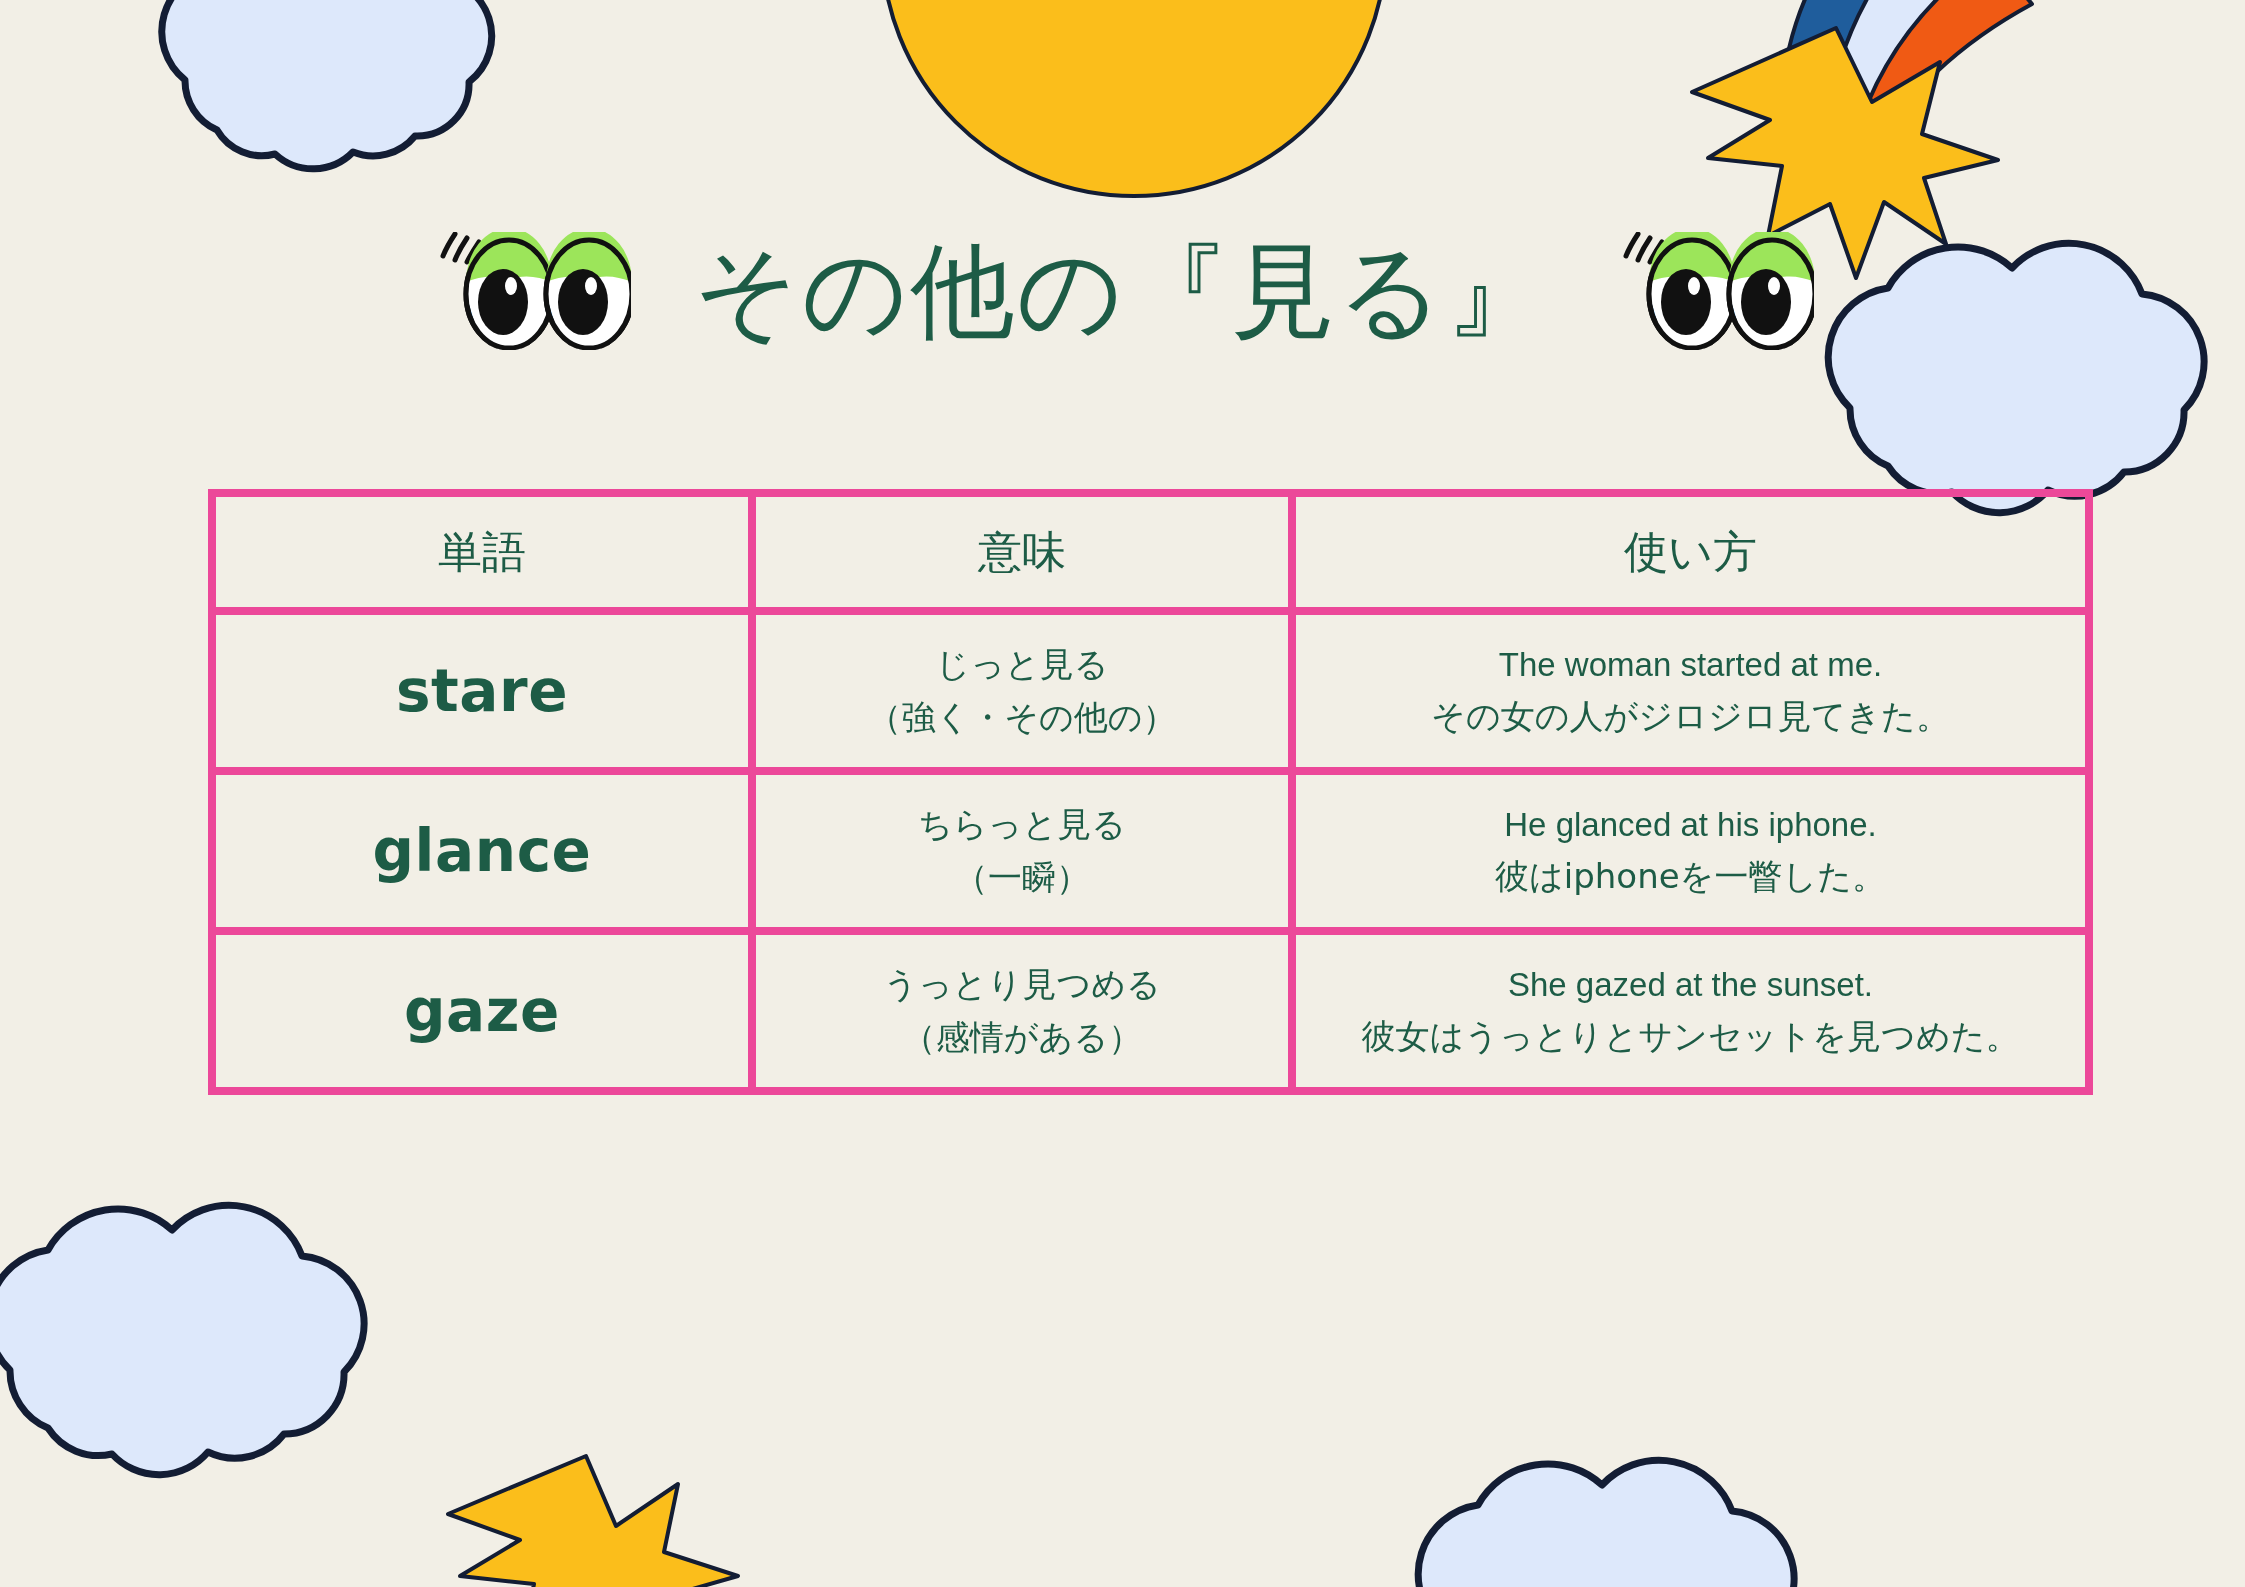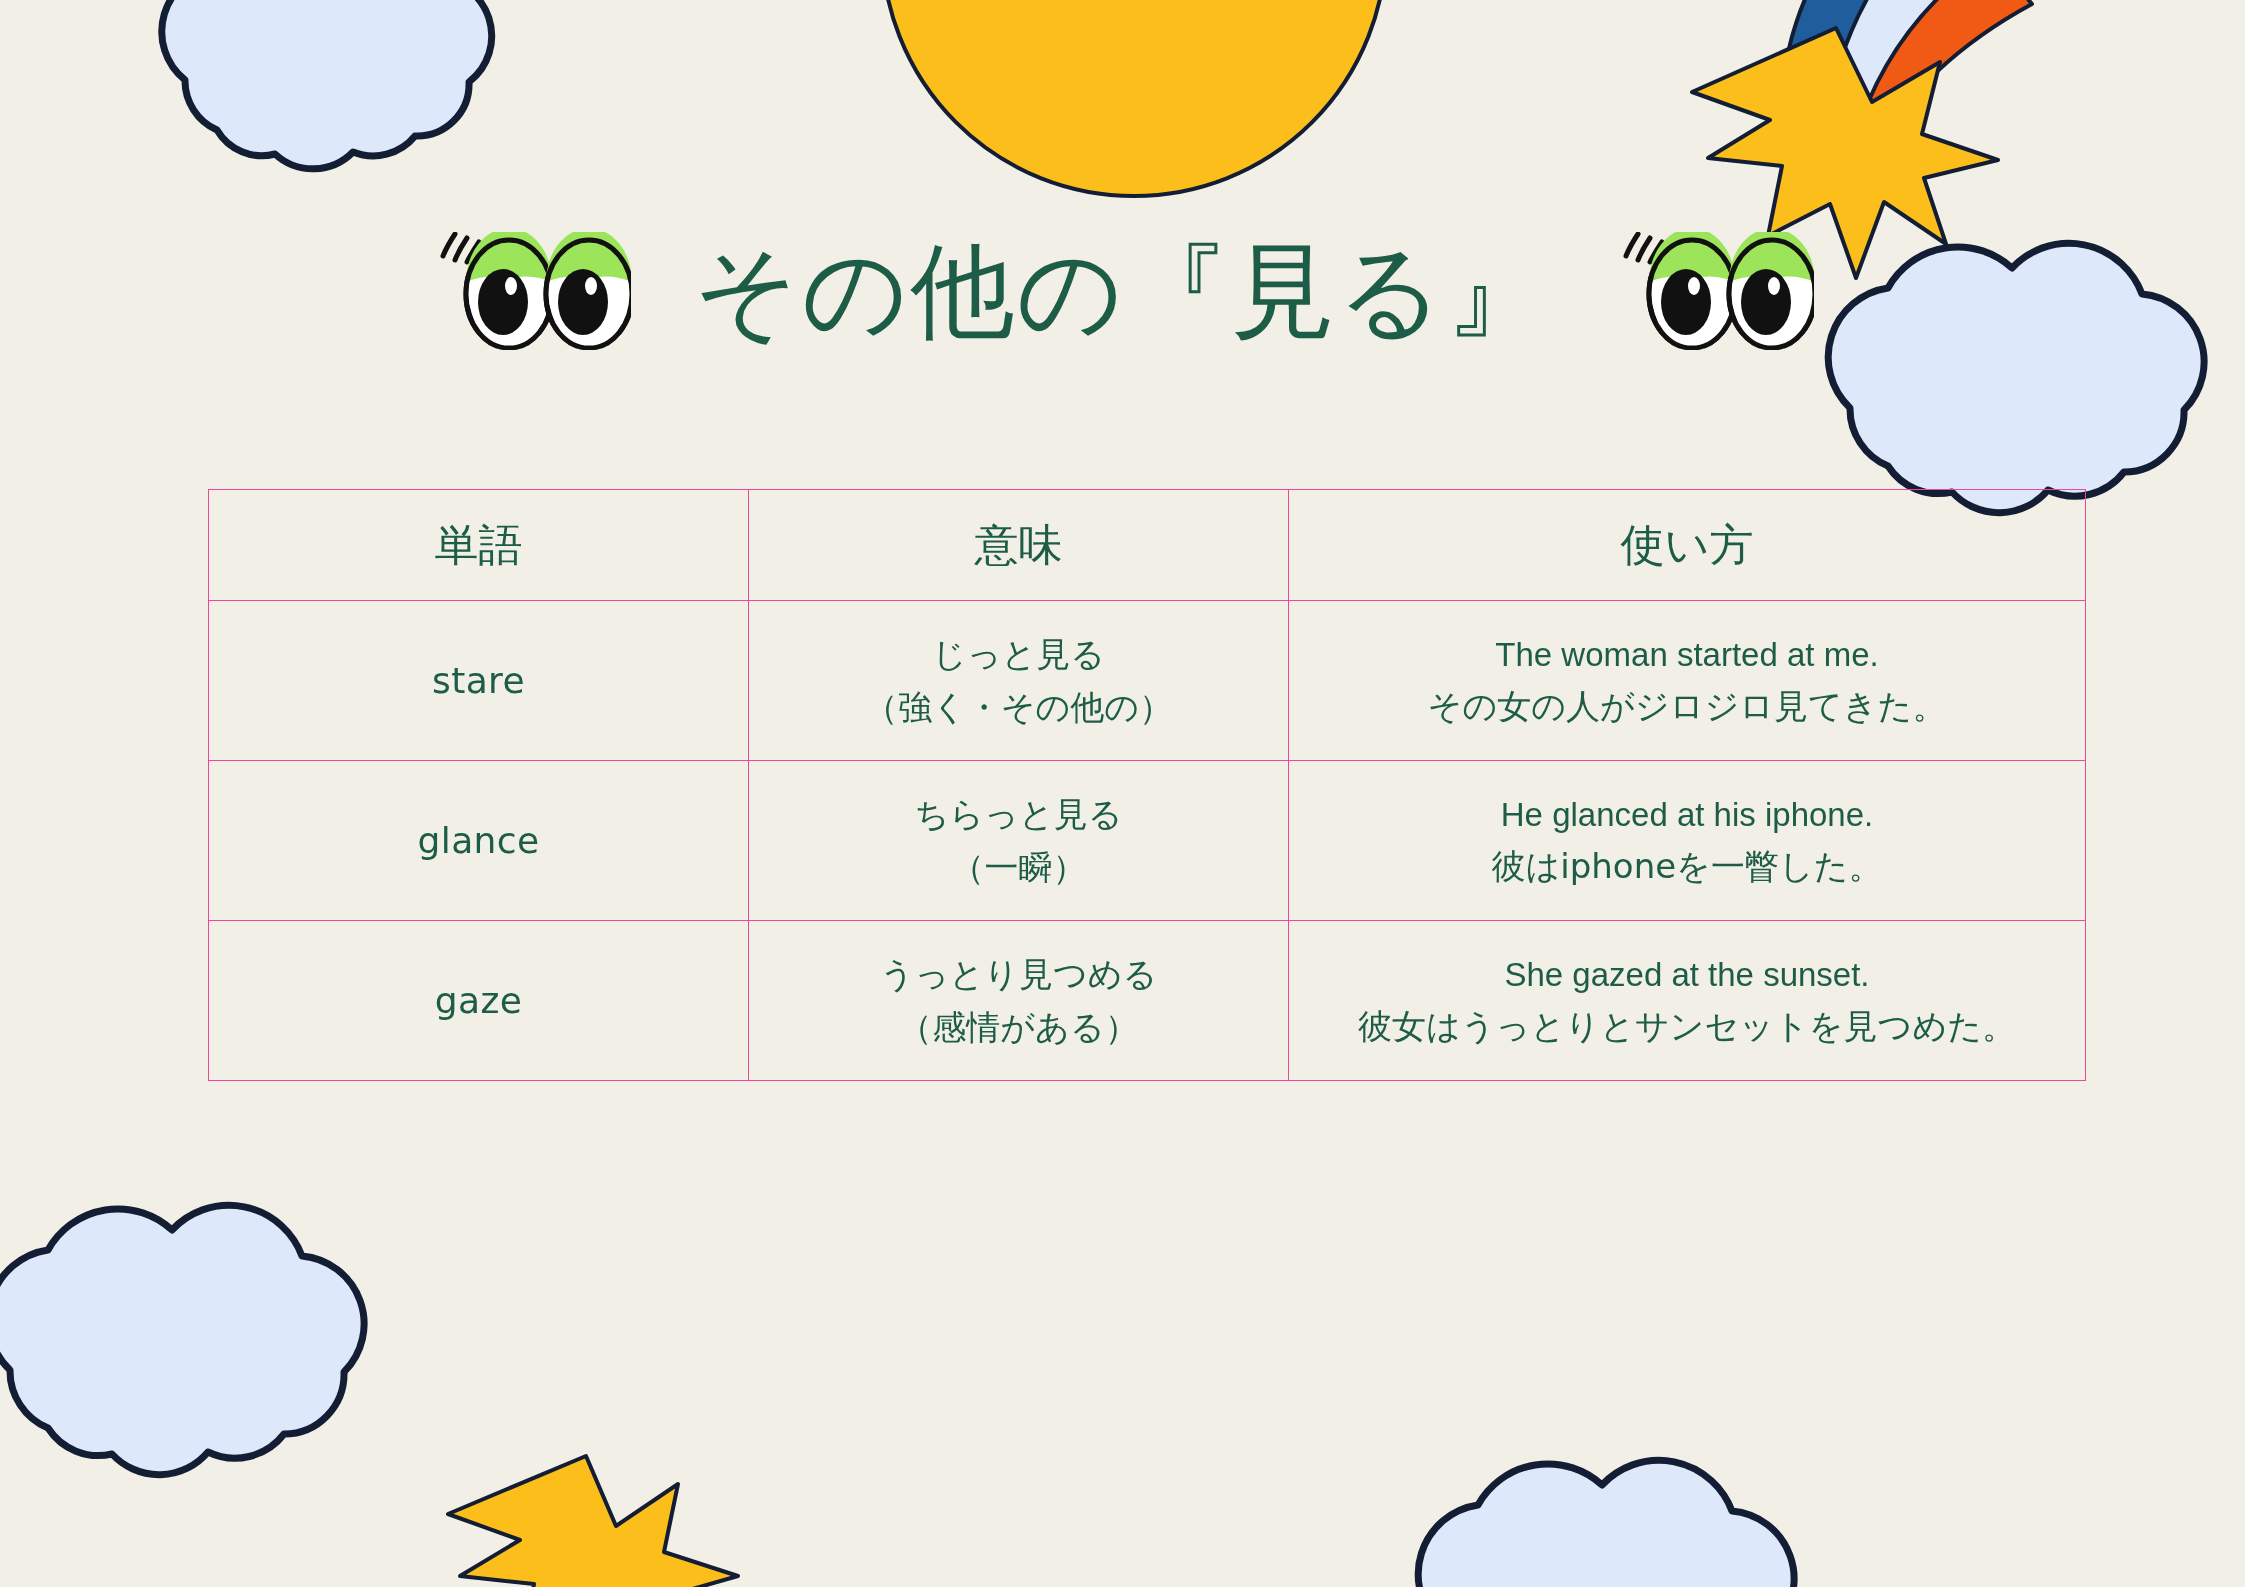--- a/index.html
+++ b/index.html
@@ -64,38 +64,38 @@
     table-layout: fixed;
     z-index: 5;
     background: transparent;
   }
   #vocab-table col.c-word  { width: 540px; }
   #vocab-table col.c-mean  { width: 540px; }
   #vocab-table col.c-usage { width: 797px; }
 
   #vocab-table th,
   #vocab-table td {
-    border: 1px solid #ec4899;
+    border: 8px solid #ec4899;
     color: #1d5c46;
     text-align: center;
     vertical-align: middle;
     padding: 6px 10px;
     font-family: "DejaVu Sans", "Liberation Sans", sans-serif;
   }
   #vocab-table thead th {
     height: 98px;
     font-size: 44px;
     font-weight: 400;
   }
   #vocab-table tbody tr { height: 160px; }
 
   .cell-word {
     font-family: "Liberation Sans", sans-serif;
-    font-size: 36px;
-    font-weight: 400;
+    font-size: 58px;
+    font-weight: 700;
     letter-spacing: 0.01em;
   }
   .cell-meaning {
     font-size: 34px;
     line-height: 1.55;
   }
   .cell-usage {
     font-size: 34px;
     line-height: 1.55;
   }

